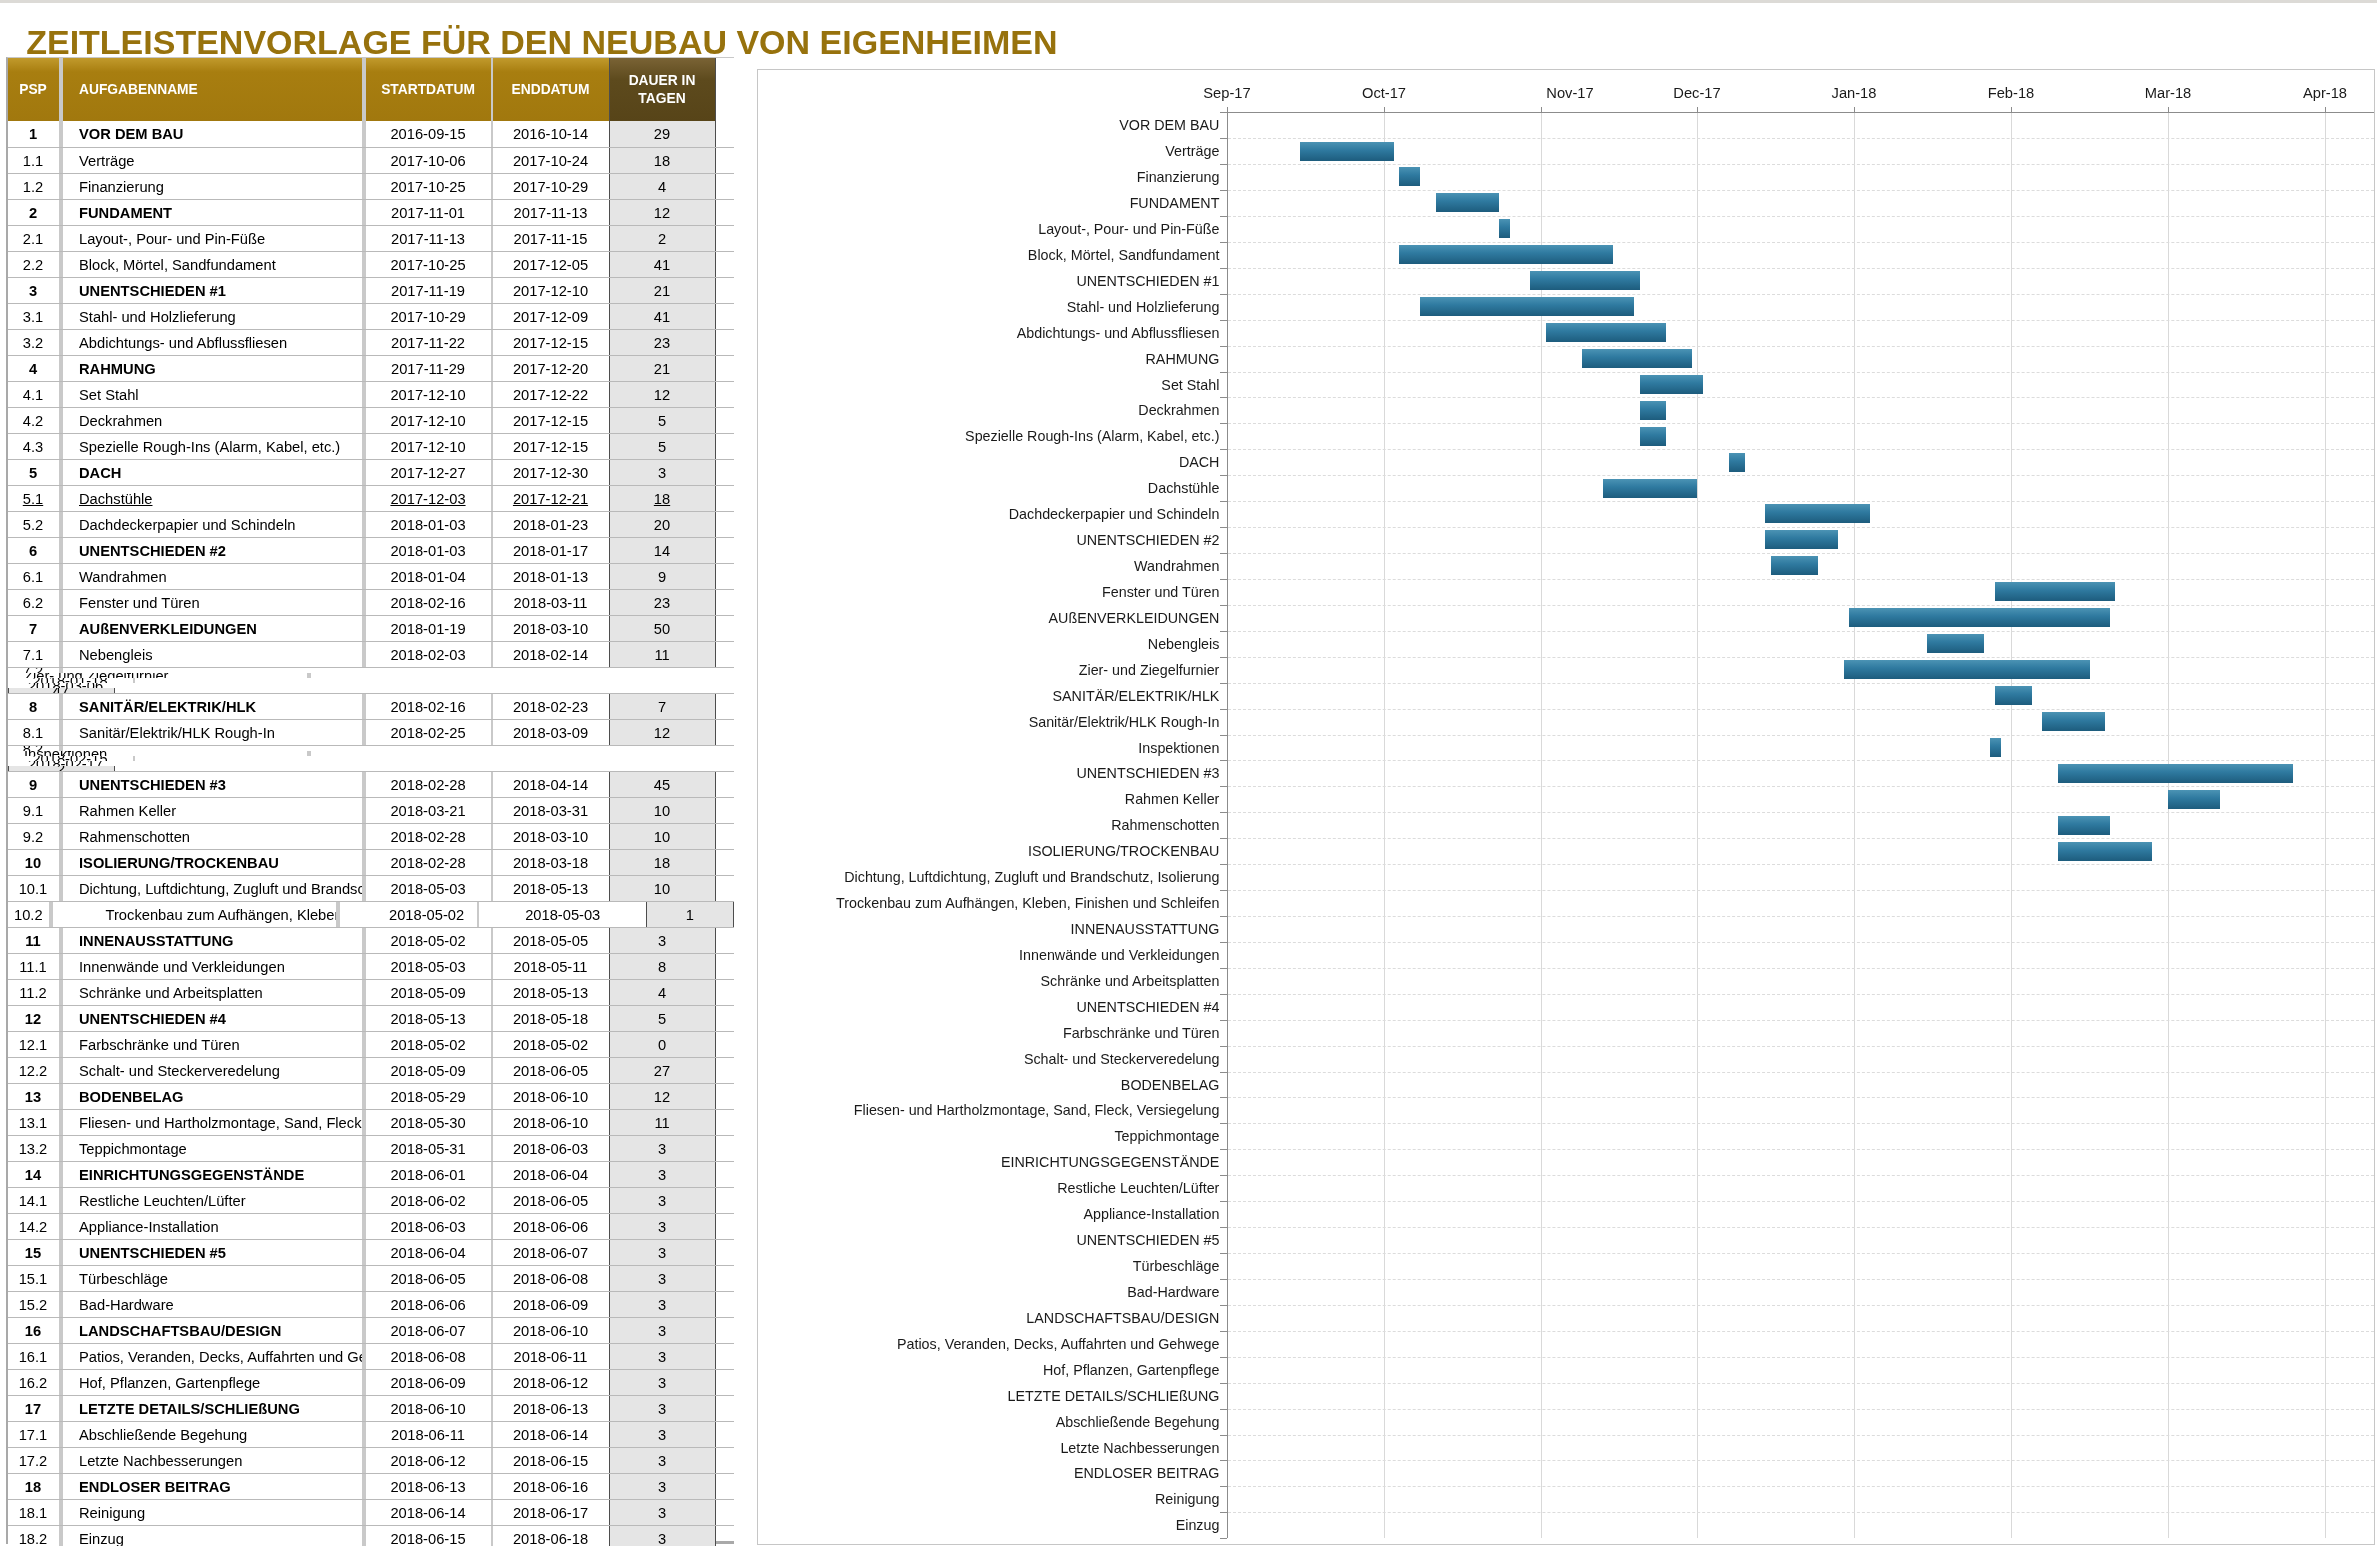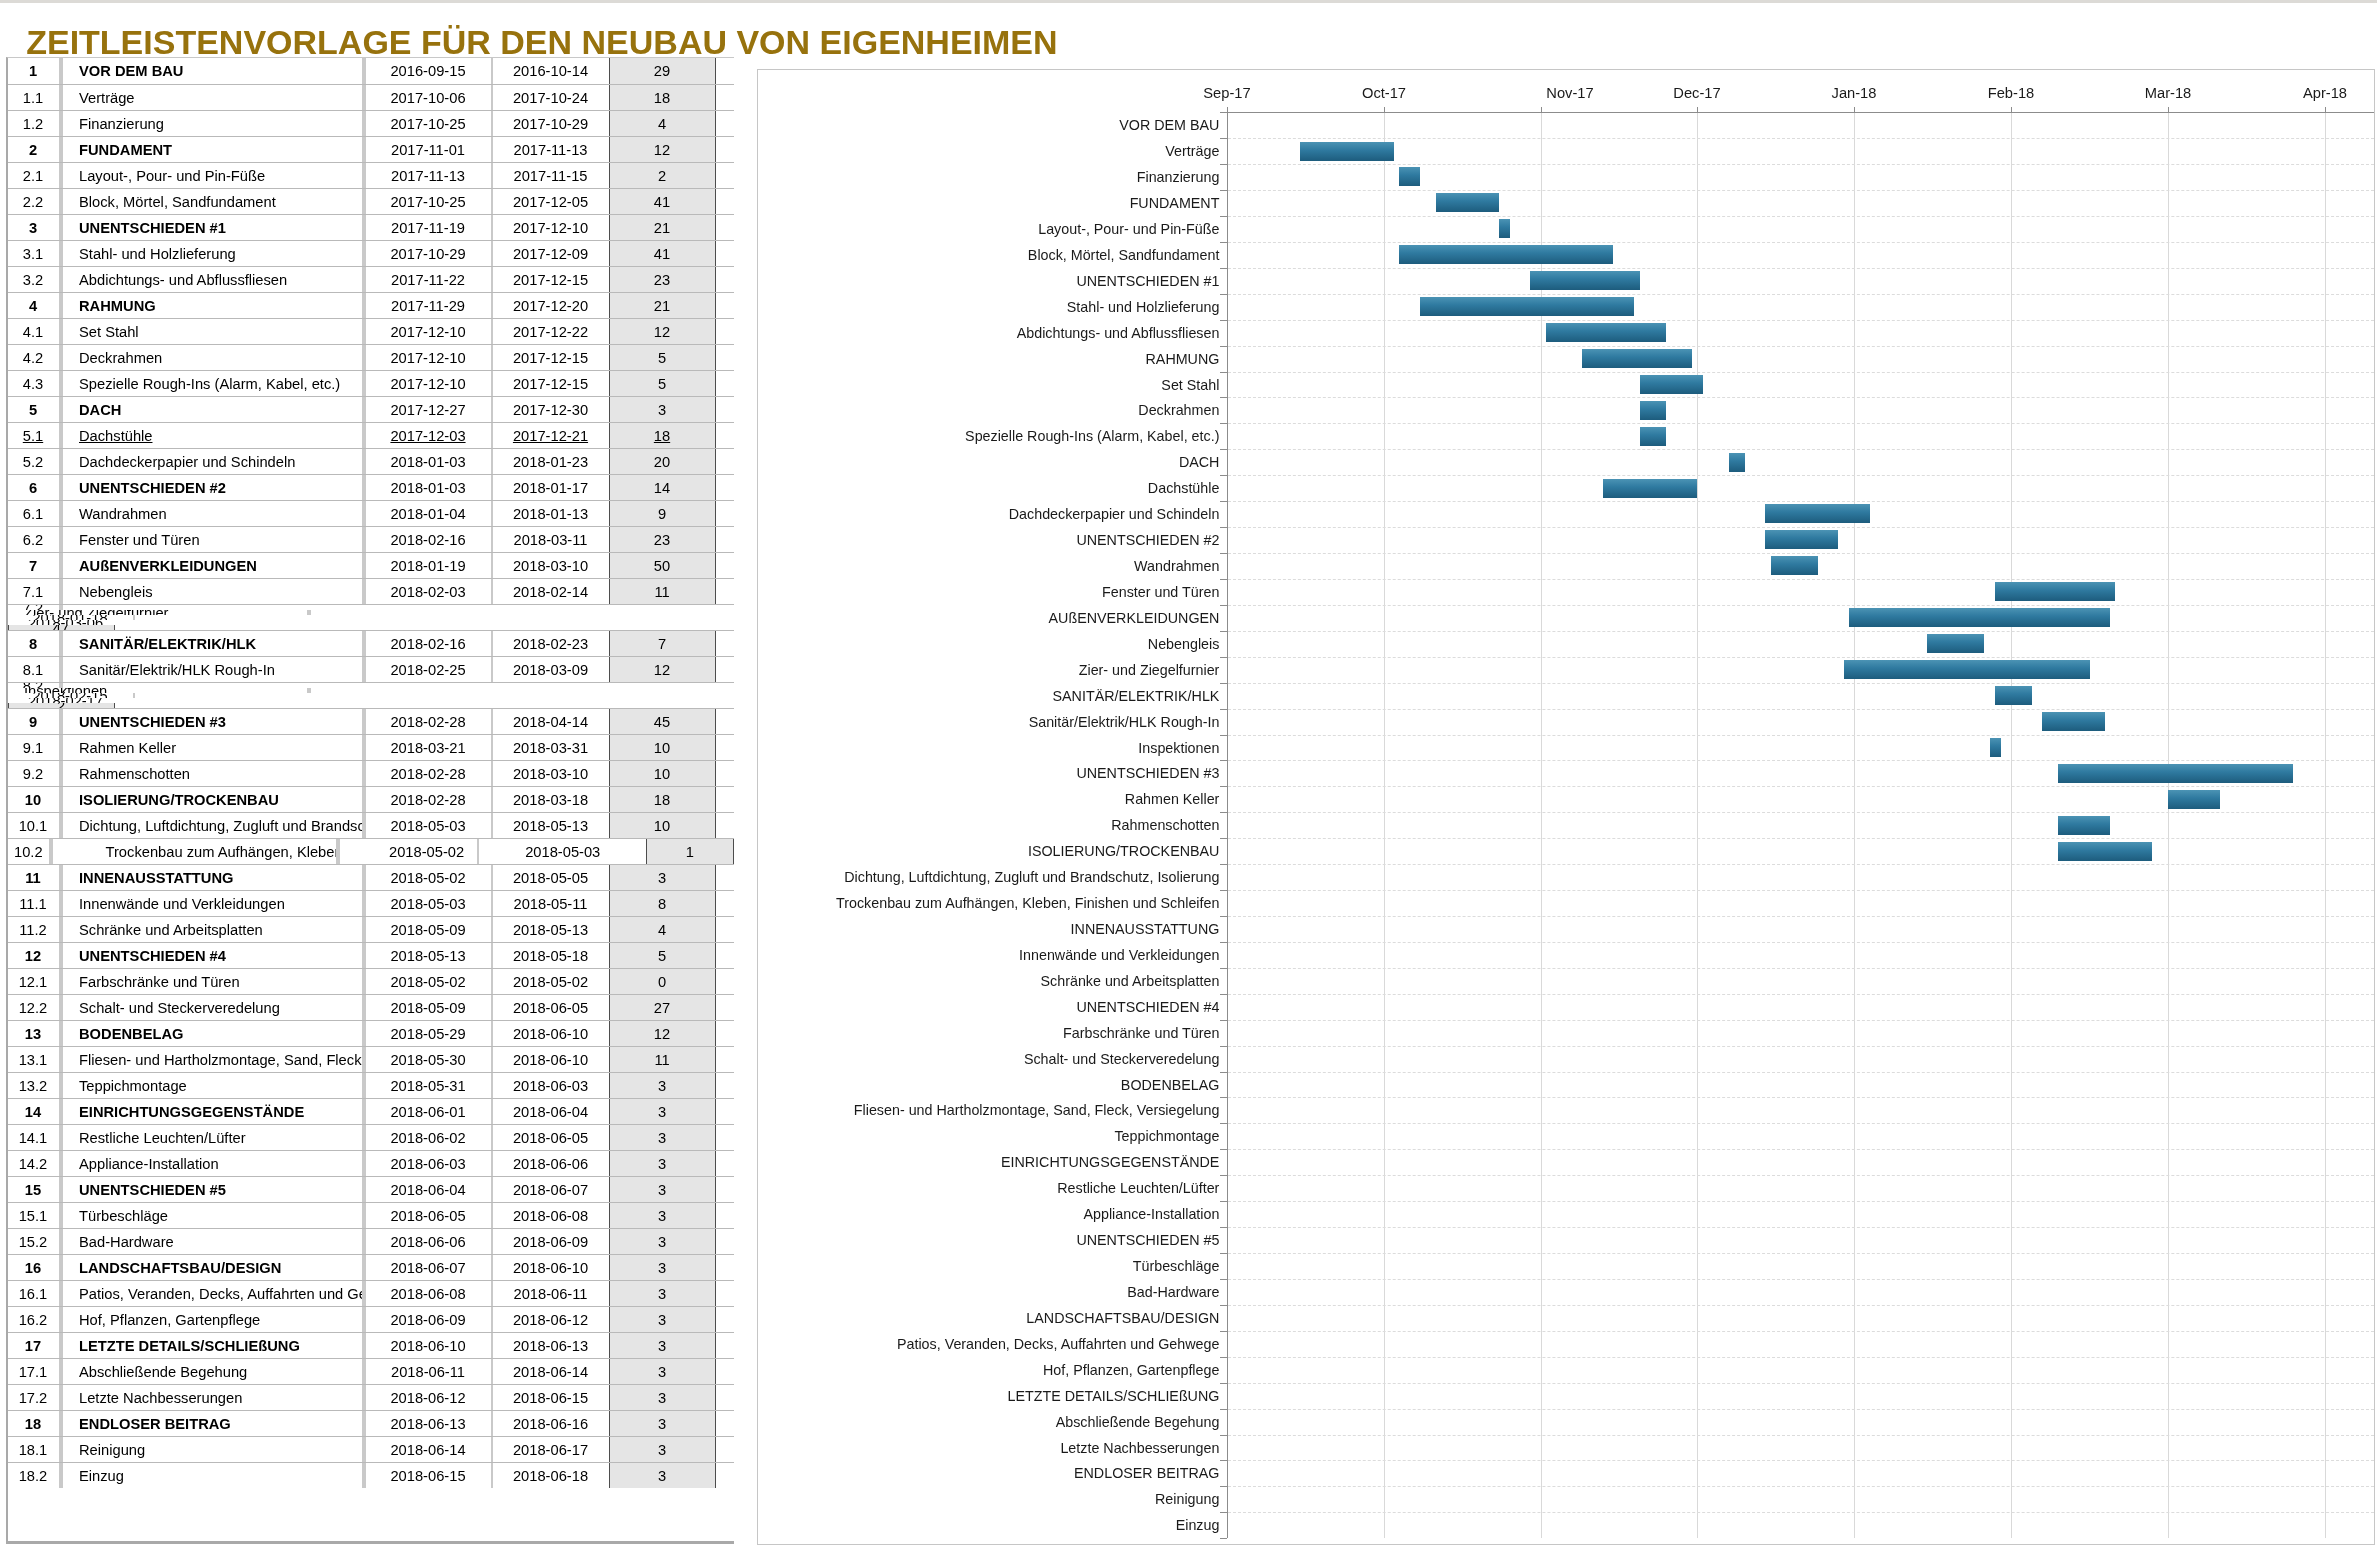--- a/index.html
+++ b/index.html
@@ -46,20 +46,27 @@
       background:linear-gradient(180deg,#4b93b4 0%,#2f7aa0 42%,#1d5c7d 100%);}
 </style>
 </head>
 <body>
 
 <div id="screen">
   <div id="top-edge"></div>
   <h1 id="page-title">ZEITLEISTENVORLAGE FÜR DEN NEUBAU VON EIGENHEIMEN</h1>
 
   <div id="task-table">
+    <div id="table-header" class="trow">
+      <div class="cell c-psp">PSP</div>
+      <div class="cell c-name">AUFGABENNAME</div>
+      <div class="cell c-start">STARTDATUM</div>
+      <div class="cell c-end">ENDDATUM</div>
+      <div class="cell c-dur">DAUER IN TAGEN</div>
+    </div>
     <div id="table-body">
         <div class="trow phase" style="height: 26px;">
           <div class="cell c-psp">1</div>
           <div class="cell c-name">VOR DEM BAU</div>
           <div class="cell c-start">2016-09-15</div>
           <div class="cell c-end">2016-10-14</div>
           <div class="cell c-dur">29</div>
         </div>
         <div class="trow" style="height: 26px;">
           <div class="cell c-psp">1.1</div>

